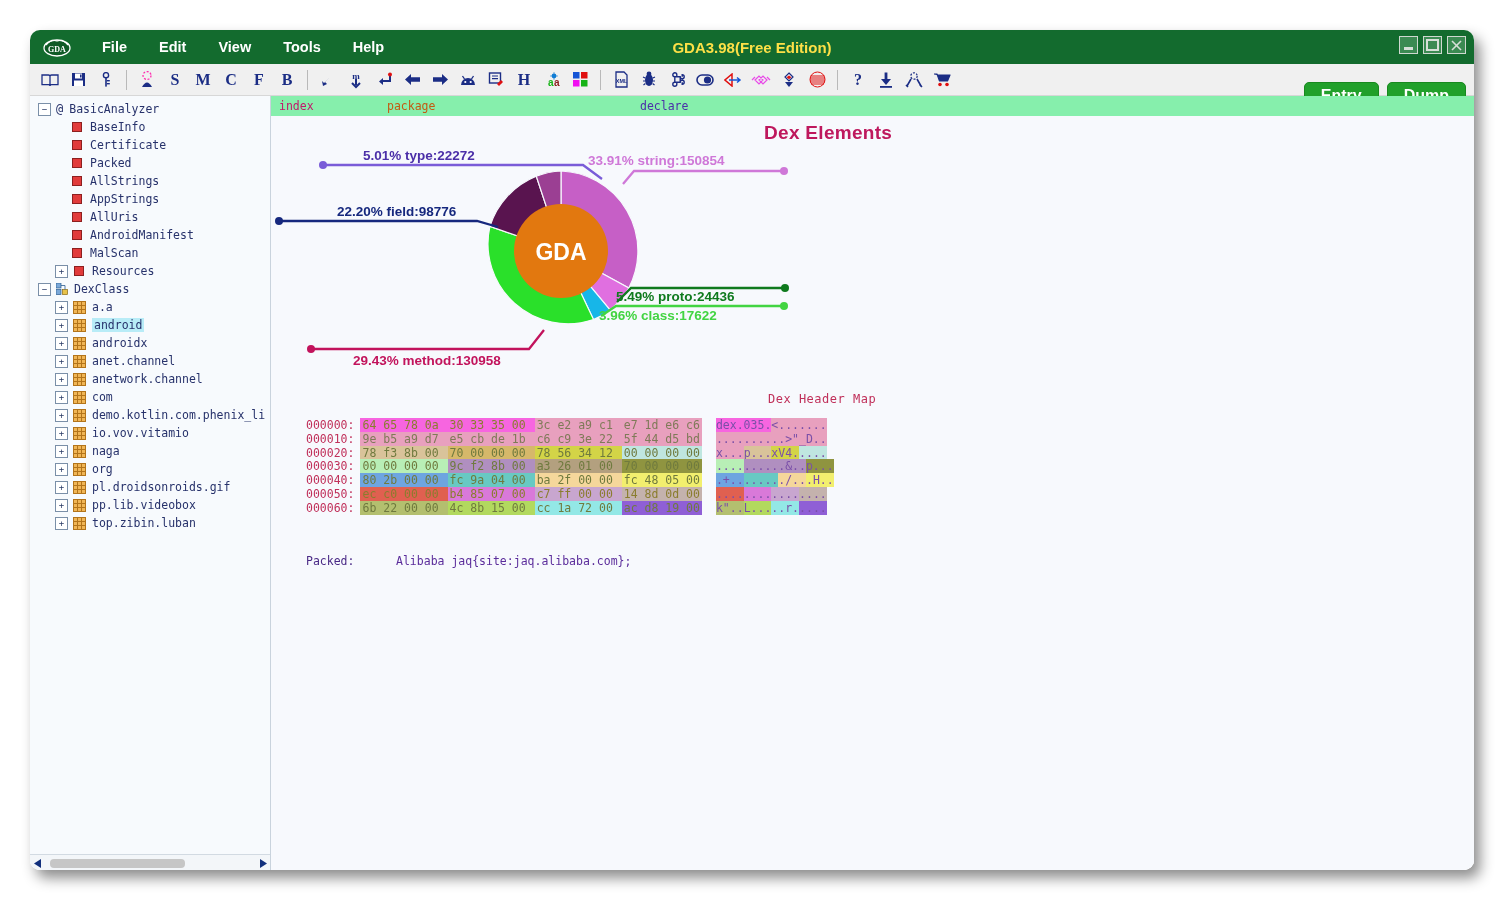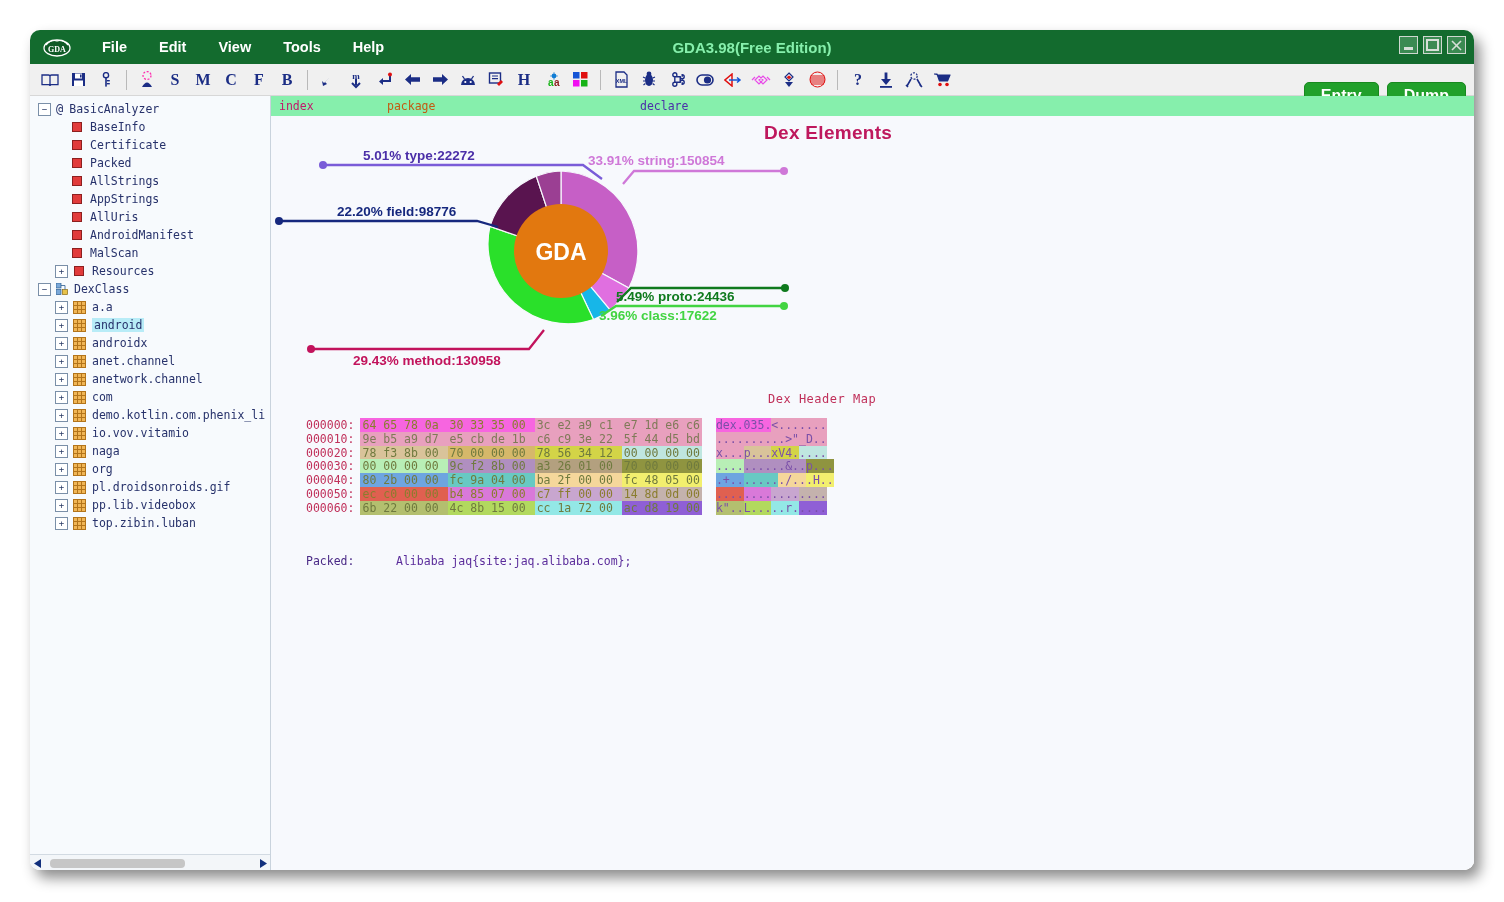--- a/index.html
+++ b/index.html
@@ -11,21 +11,21 @@
   .window{position:absolute;left:30px;top:30px;width:1444px;height:840px;
     background:#f2f4f7;border-radius:10px;overflow:hidden;}
 
   
   .titlebar{position:relative;height:34px;background:#136b2e;display:flex;align-items:center;}
   .logo{width:30px;height:22px;margin-left:12px;margin-right:14px;display:flex;align-items:center;justify-content:center;}
   .logo svg{display:block;}
   .menu{display:flex;align-items:center;}
   .menu-item{color:#ffffff;font-size:14.5px;font-weight:bold;font-family:"Liberation Sans",sans-serif;
     padding:3px 16px;cursor:default;}
-  .app-title{position:absolute;left:0;right:0;text-align:center;color:#86efac;
+  .app-title{position:absolute;left:0;right:0;text-align:center;color:#fde047;
     font-size:15px;font-weight:bold;font-family:"Liberation Sans",sans-serif;pointer-events:none;}
   .wbtns{position:absolute;right:8px;top:6px;display:flex;gap:5px;z-index:4;}
   .wbtn{width:17px;height:16px;background:#3b8a52;border:1px solid #cfd8d0;
     display:flex;align-items:center;justify-content:center;}
   .wbtn i{display:block;background:#d7dfd8;}
   .wb-min i{width:9px;height:3px;margin-top:6px;}
   .wb-max i{width:9px;height:8px;background:transparent;border:2px solid #d7dfd8;}
   .wb-close{position:relative;}
   .wb-close svg{display:block;}
 

